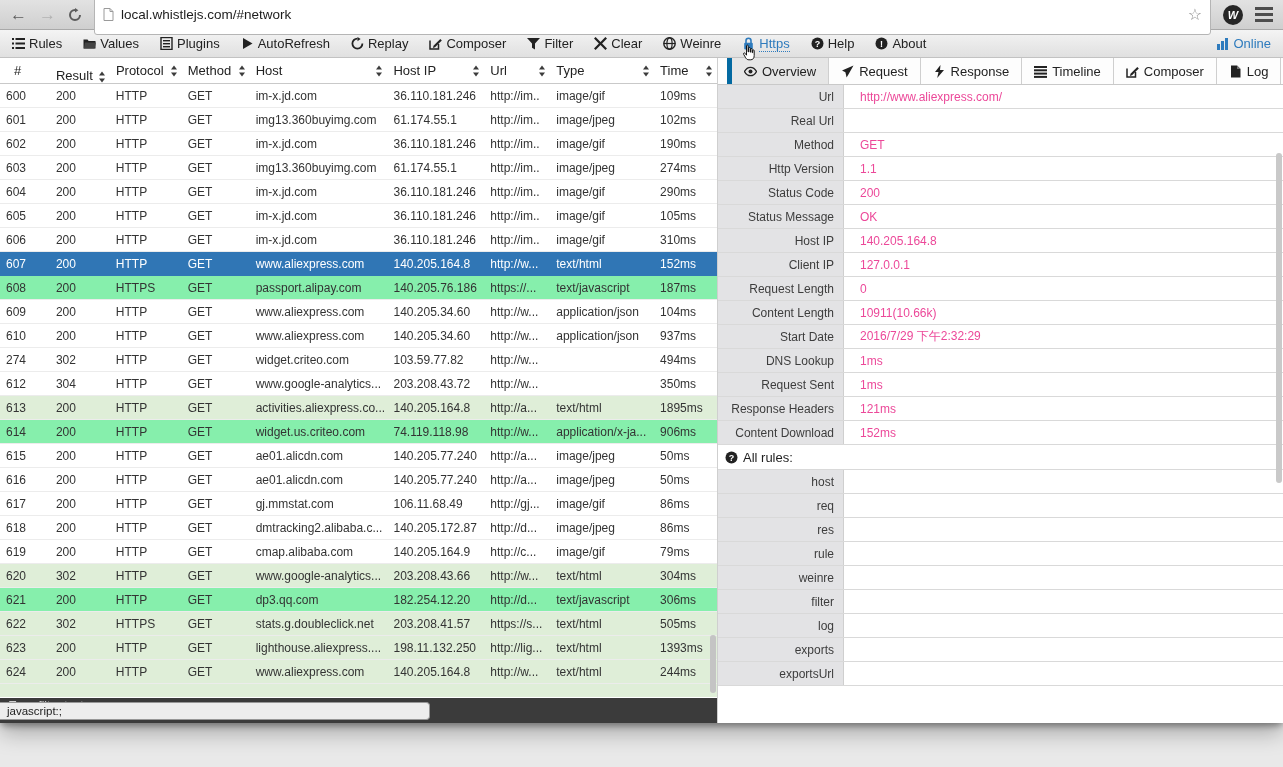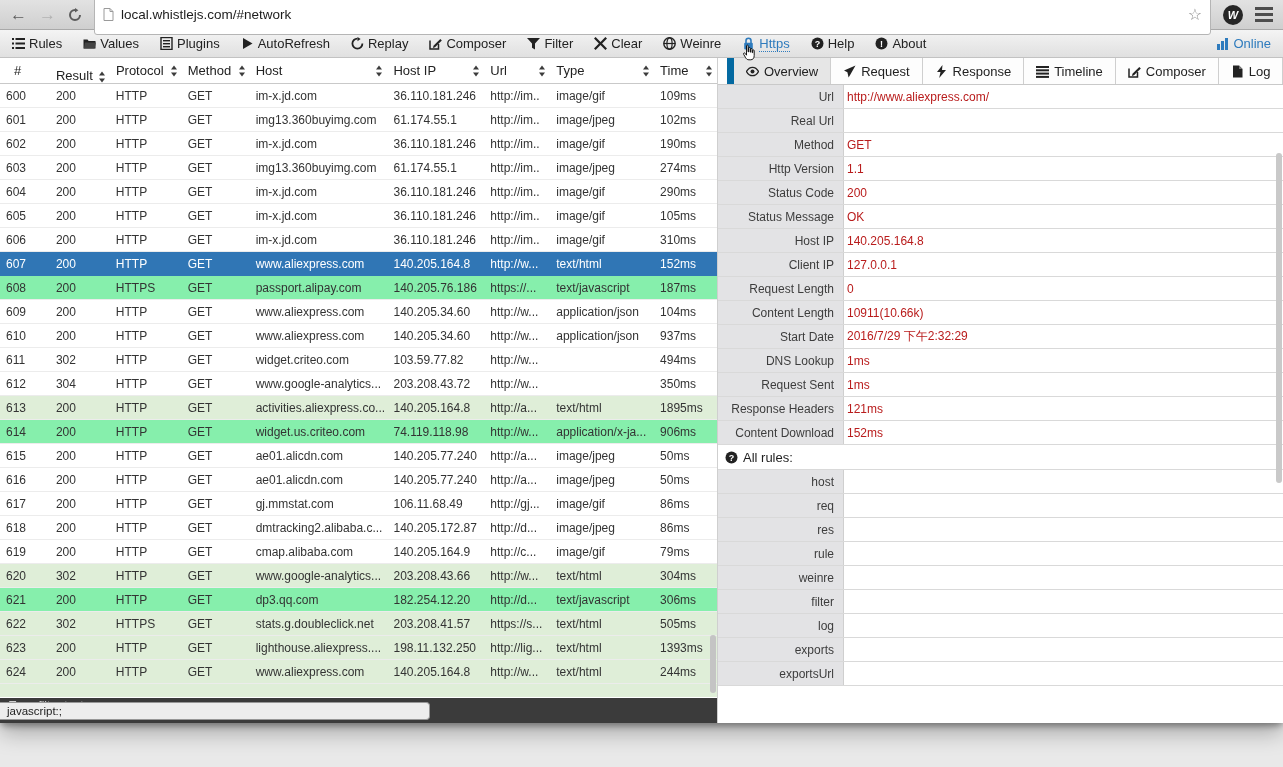--- a/index.html
+++ b/index.html
@@ -71,29 +71,29 @@
                    background:#ededed; border:1px solid #979797; border-left:none;
                    border-radius:0 4px 4px 0; display:flex; align-items:center;
                    padding-left:7px; font-size:11.5px; color:#222; z-index:5; }
 
   
   .detail { flex:1; display:flex; flex-direction:column; position:relative; background:#fff; }
   .tabs { height:27px; display:flex; align-items:stretch; background:#fdfdfd;
           border-bottom:1px solid #c9c9c9; font-size:13px; color:#222; padding-left:9px; flex:none; }
   .tab { display:flex; align-items:center; gap:5px; padding:0 12px;
          border-right:1px solid #cfcfcf; cursor:pointer; white-space:nowrap; }
-  .tab:first-child { border-left:7px solid #0369a1; }
+  .tab:first-child { border-left:5px solid #0369a1; }
   .tab svg { width:13px; height:13px; display:block; }
   .tab.active { background:#e6e6e6; }
   .detail-body { flex:1; overflow:hidden; font-size:12px; }
   .drow { display:flex; height:24px; border-bottom:1px solid #d9d9d9; align-items:stretch; }
   .dlabel { width:126px; background:#e3e3e5; color:#3d3d3d; display:flex;
             align-items:center; justify-content:flex-end; padding-right:9px;
             border-right:1px solid #cfcfcf; flex:none; }
-  .dvalue { flex:1; display:flex; align-items:center; padding-left:3px; color:#b91c1c; }
+  .dvalue { flex:1; display:flex; align-items:center; padding-left:16px; color:#ec4899; }
   .rules-header { height:25px; display:flex; align-items:center; gap:5px;
                   padding-left:7px; border-bottom:1px solid #d9d9d9;
                   font-size:13px; color:#1e1e1e; }
   .rules-header svg { width:13px; height:13px; display:block; }
   .detail-scroll { position:absolute; right:1px; top:95px; width:6px; height:330px;
                    background:#c9c9c9; border-radius:3px; }
 
   
   .cursor { position:absolute; left:741px; top:44px; width:17px; height:19px; z-index:20; pointer-events:none; }
 
@@ -453,21 +453,21 @@
             <div class="cell c1">200</div>
             <div class="cell c2">HTTP</div>
             <div class="cell c3">GET</div>
             <div class="cell c4">www.aliexpress.com</div>
             <div class="cell c5">140.205.34.60</div>
             <div class="cell c6">http://w...</div>
             <div class="cell c7">application/json</div>
             <div class="cell c8">937ms</div>
           </div>
           <div class="nrow ">
-            <div class="cell c0">611</div>
+            <div class="cell c0">274</div>
             <div class="cell c1">302</div>
             <div class="cell c2">HTTP</div>
             <div class="cell c3">GET</div>
             <div class="cell c4">widget.criteo.com</div>
             <div class="cell c5">103.59.77.82</div>
             <div class="cell c6">http://w...</div>
             <div class="cell c7"></div>
             <div class="cell c8">494ms</div>
           </div>
           <div class="nrow ">

